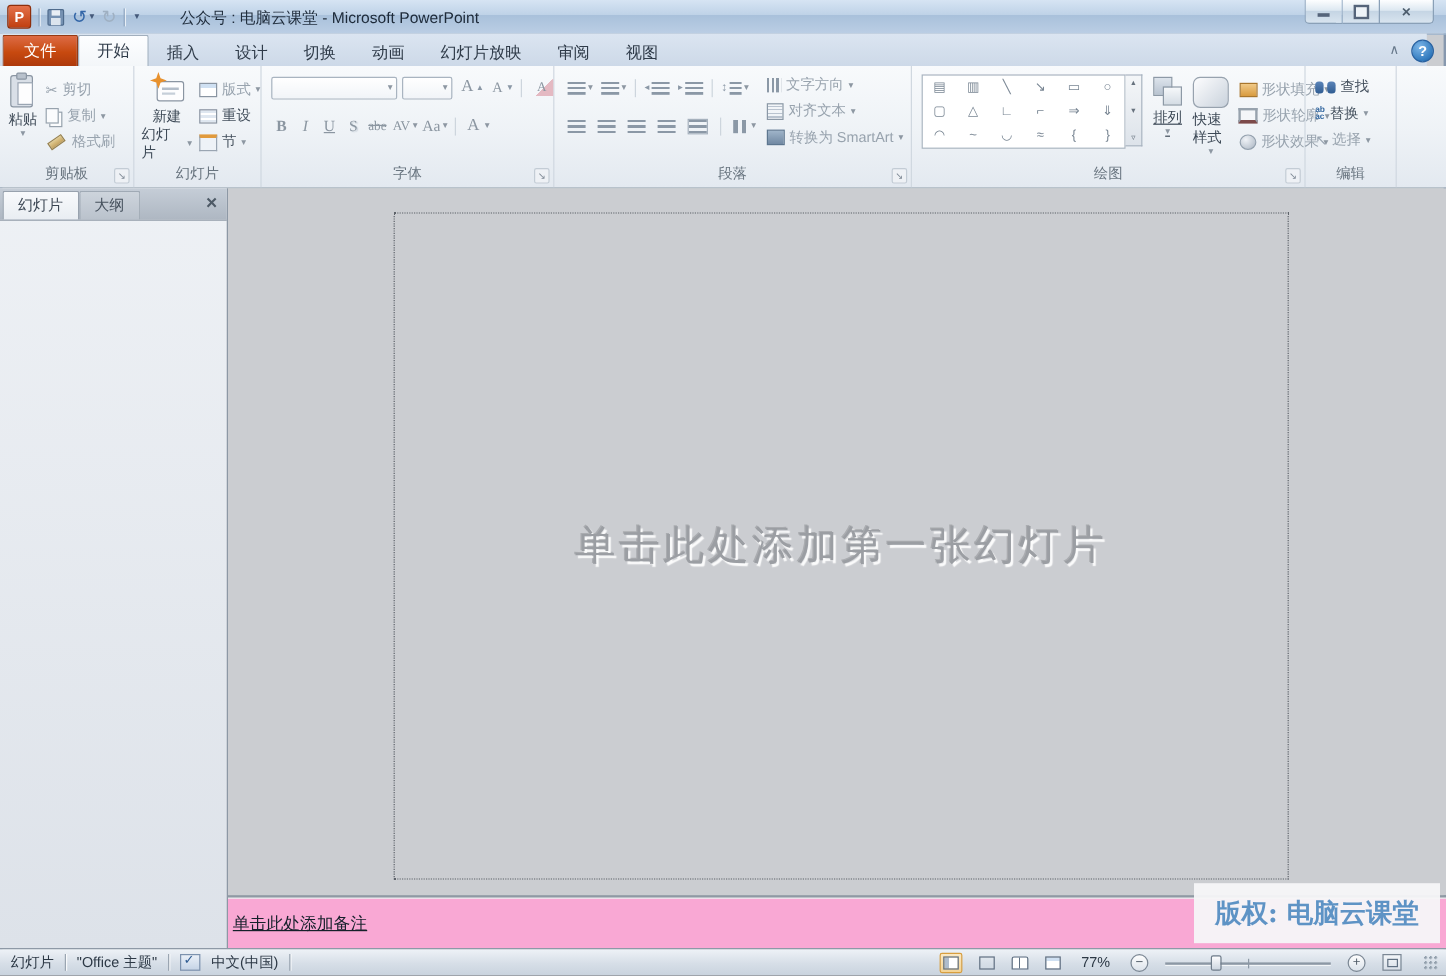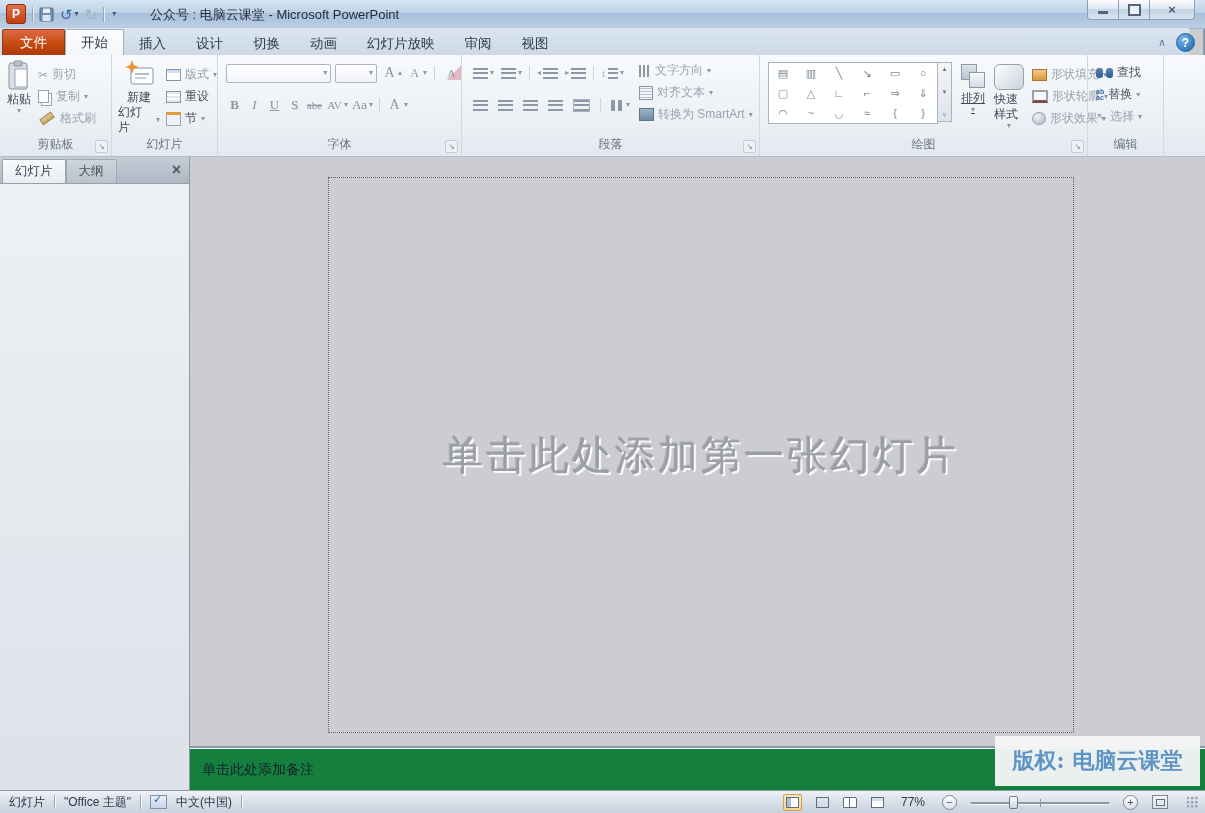--- a/index.html
+++ b/index.html
@@ -121,26 +121,26 @@
     border-radius:2px 2px 0 0;box-sizing:border-box;}
   .ptab.active{background:linear-gradient(#f8fafc,#e9edf2);border:1px solid #98a2ae;border-bottom:none;}
   .ptab.inactive{background:linear-gradient(#cdd4dc,#bac2cc);border:1px solid #a0aab5;border-bottom:none;color:#47525e;}
   .pclose{margin-left:auto;margin-right:8px;align-self:center;font-size:16px;font-weight:bold;
     color:#4e5a66;line-height:1;}
 
   
   .canvas{position:absolute;left:190px;top:157px;right:0;height:589px;background:#cbcdd1;}
   .slide-ph{position:absolute;left:328px;top:177px;width:744px;height:554px;
     border:1px dotted #5d6269;display:flex;align-items:center;justify-content:center;}
-  .ph-text{font-family:"DejaVu Serif","Liberation Serif",serif;font-size:40px;letter-spacing:3px;
+  .ph-text{font-family:"DejaVu Serif","Liberation Serif",serif;font-size:34px;letter-spacing:3px;
     color:#9b9ea3;text-shadow:2px 2px 1px rgba(255,255,255,.95),-1px -1px 0 rgba(110,112,116,.35);}
   .splitter{position:absolute;left:190px;right:0;top:746px;height:2px;background:#8f99a4;
     border-bottom:1px solid #ffffff;}
-  .notes{position:absolute;left:190px;right:0;top:749px;height:42px;background:#15803d;
-    display:flex;align-items:center;padding-left:12px;font-size:14px;color:#16202b;box-sizing:border-box;}
+  .notes{position:absolute;left:190px;right:0;top:749px;height:42px;background:#f9a8d4;
+    display:flex;align-items:center;padding-left:4px;font-size:14px;color:#16202b;box-sizing:border-box;text-decoration:underline;}
   .watermark{position:absolute;left:995px;top:736px;width:205px;height:50px;z-index:6;
     background:rgba(245,246,248,.95);display:flex;align-items:center;justify-content:center;}
   .wm-text{font-family:"DejaVu Serif","Liberation Serif",serif;font-weight:bold;font-size:22px;color:#5e93c5;}
 
   
   .statusbar{position:absolute;left:0;right:0;bottom:0;height:22px;z-index:7;
     background:linear-gradient(#eef2f7,#d6dee7 55%,#c9d3de);border-top:1px solid #8e99a6;
     display:flex;align-items:center;font-size:12px;color:#2c3845;}
   .st-item{padding:0 9px;white-space:nowrap;}
   .st-sep{width:1px;height:14px;background:#9aa5b1;box-shadow:1px 0 0 rgba(255,255,255,.8);}
@@ -447,21 +447,21 @@
       <div class="bigbtn" style="padding-top:4px;text-decoration:underline;">
         <span class="arricon"></span>
         <span>排列</span>
         <span class="chev">▾</span>
       </div>
       <div class="bigbtn" style="padding-top:4px;align-items:center;">
         <span class="qsic"></span>
         <span>快速样式</span>
         <span class="chev">▾</span>
       </div>
-      <div class="smallcol" style="padding-top:6px;">
+      <div class="smallcol" style="padding-top:6px;align-items:center;">
         <div class="sbtn dis">
           <span class="fillic"></span>
           <span>形状填充</span>
           <span class="chev">▾</span>
         </div>
         <div class="sbtn dis">
           <span class="outlic"></span>
           <span>形状轮廓</span>
           <span class="chev">▾</span>
         </div>

